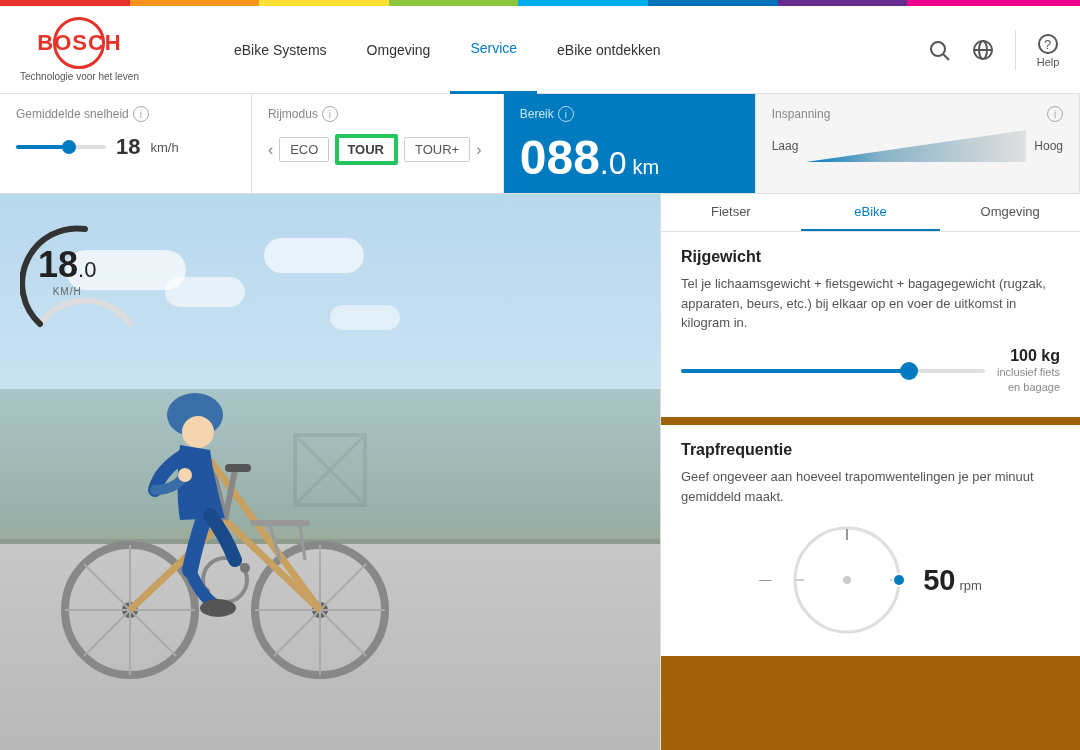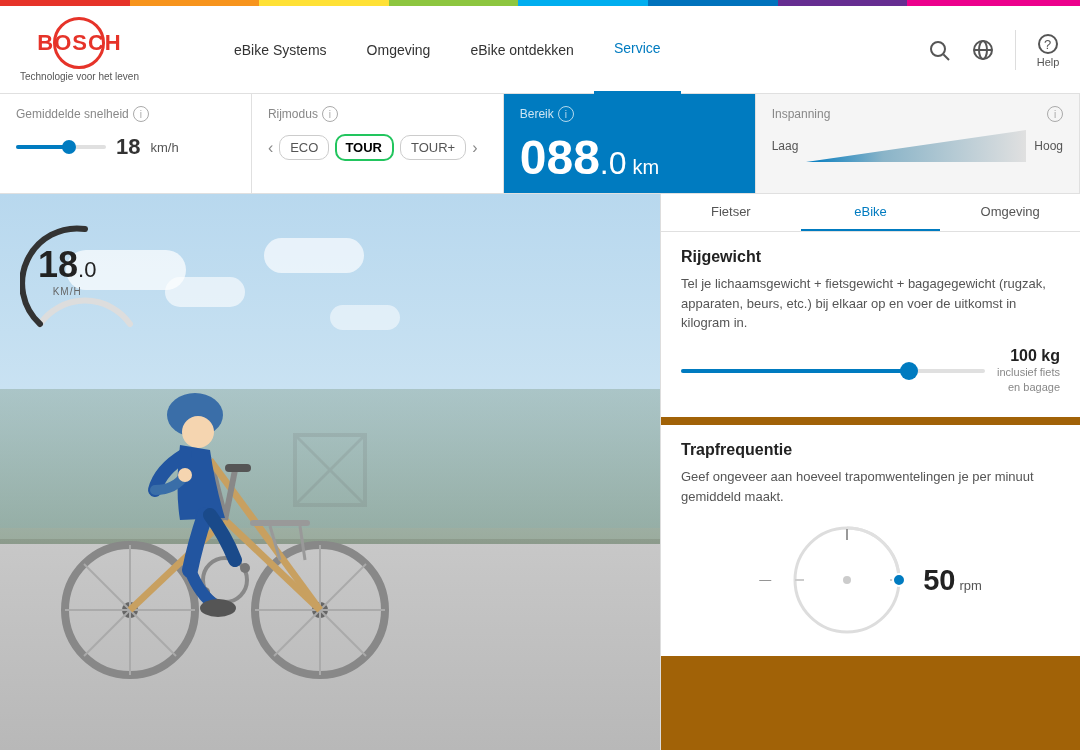--- a/index.html
+++ b/index.html
@@ -193,29 +193,29 @@
     .mode-arrow {
       font-size: 16px;
       color: #888;
       cursor: pointer;
     }
 
     .mode-btn {
       padding: 4px 10px;
       font-size: 13px;
       border: 1px solid #ccc;
-      border-radius: 10px;
+      border-radius: 2px;
       cursor: pointer;
       color: #555;
       background: white;
     }
 
     .mode-btn.active {
-      border: 2px solid #22c55e;
-      color: #000000;
+      border: 4px solid #22c55e;
+      color: #404040;
       font-weight: bold;
       padding-left: 8px;
     }
 
     .bereik-value {
       font-size: 48px;
       font-weight: bold;
       color: white;
       line-height: 1;
     }
@@ -438,25 +438,25 @@
     <span class="logo-tagline">Technologie voor het leven</span>
   </div>
 
   <div class="nav-items">
     <div class="nav-item">
       <span>eBike Systems</span>
     </div>
     <div class="nav-item">
       <span>Omgeving</span>
     </div>
+    <div class="nav-item active">
+      <span>Service</span>
+    </div>
     <div class="nav-item">
       <span>eBike ontdekken</span>
-    </div>
-    <div class="nav-item active">
-      <span>Service</span>
     </div>
   </div>
 
   <div class="nav-right">
     <div class="nav-icon-btn">
       <svg viewBox="0 0 24 24" fill="none" stroke="#555" stroke-width="2">
         <circle cx="11" cy="11" r="7"></circle>
         <line x1="16.5" y1="16.5" x2="22" y2="22"></line>
       </svg>
     </div>

